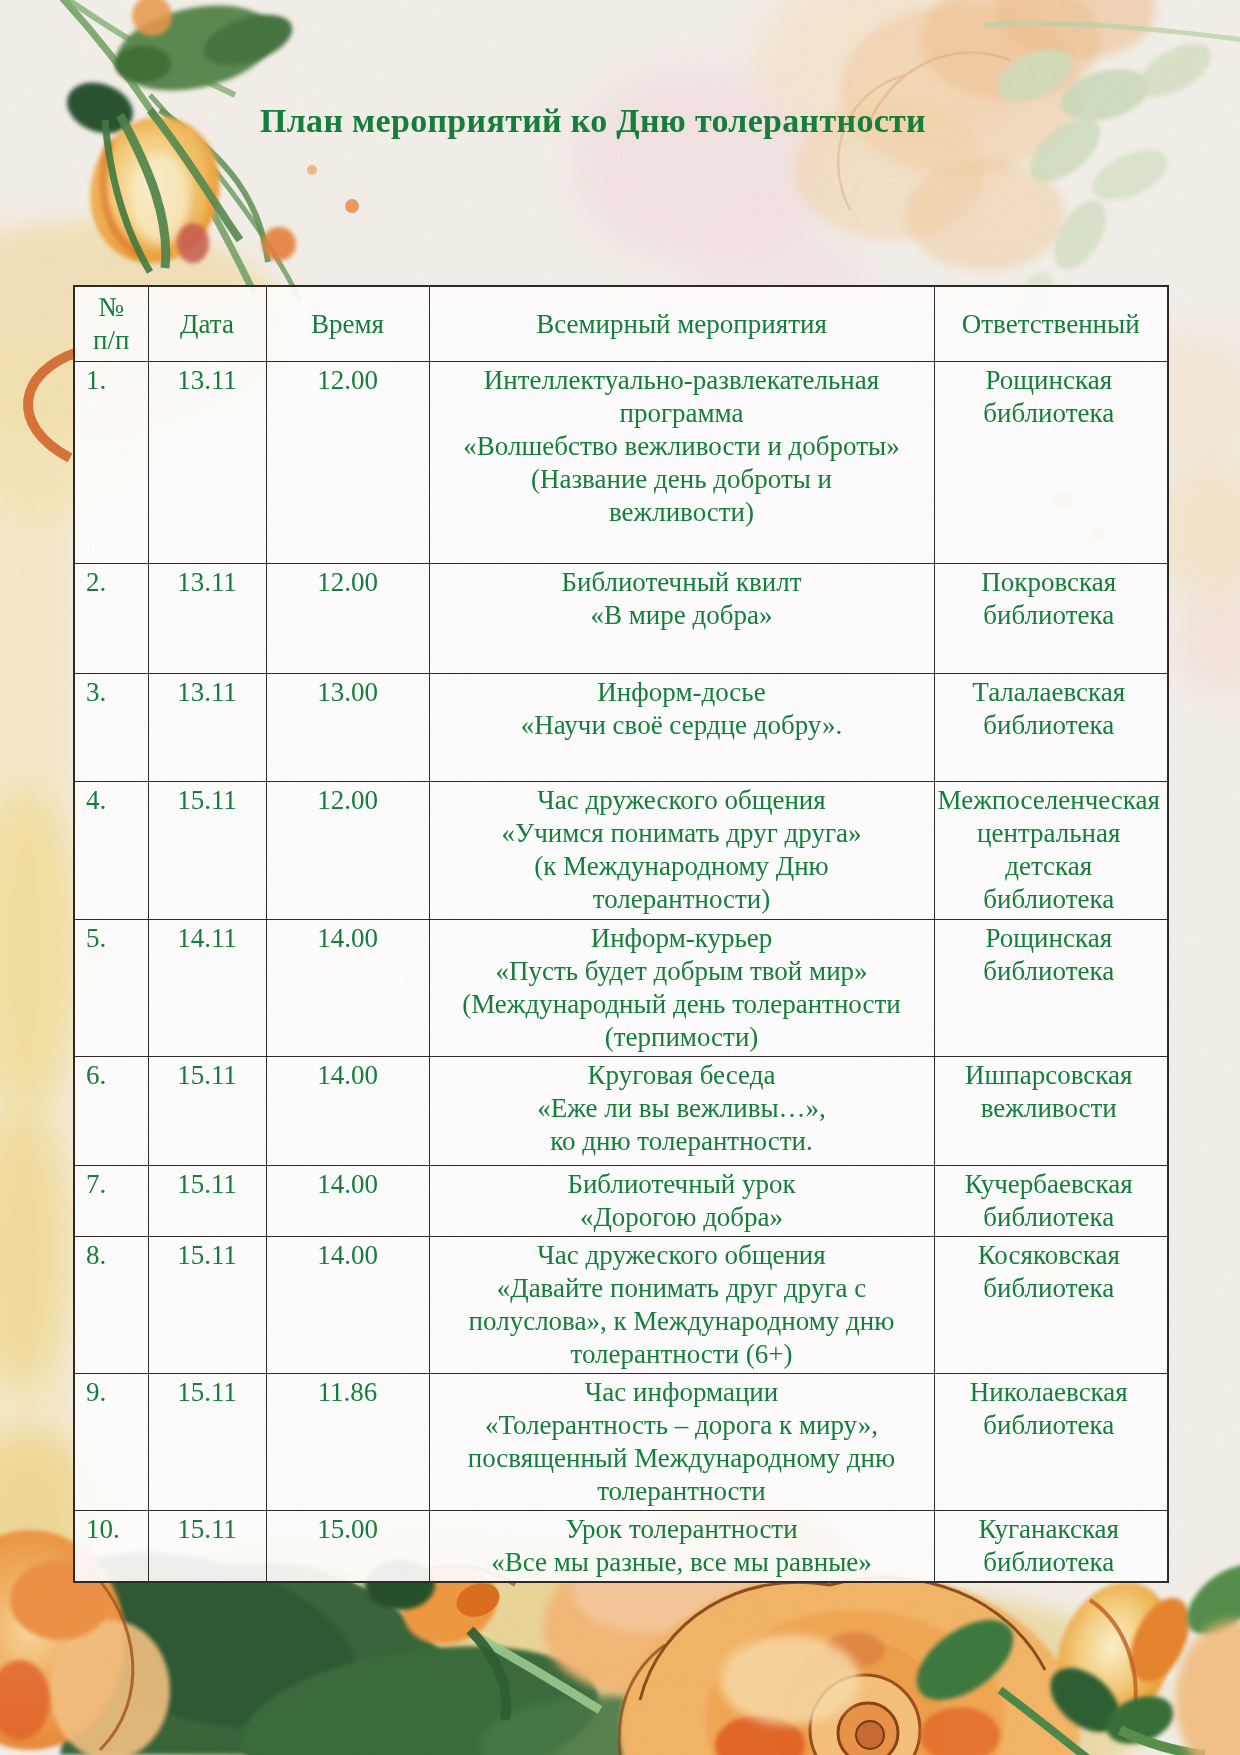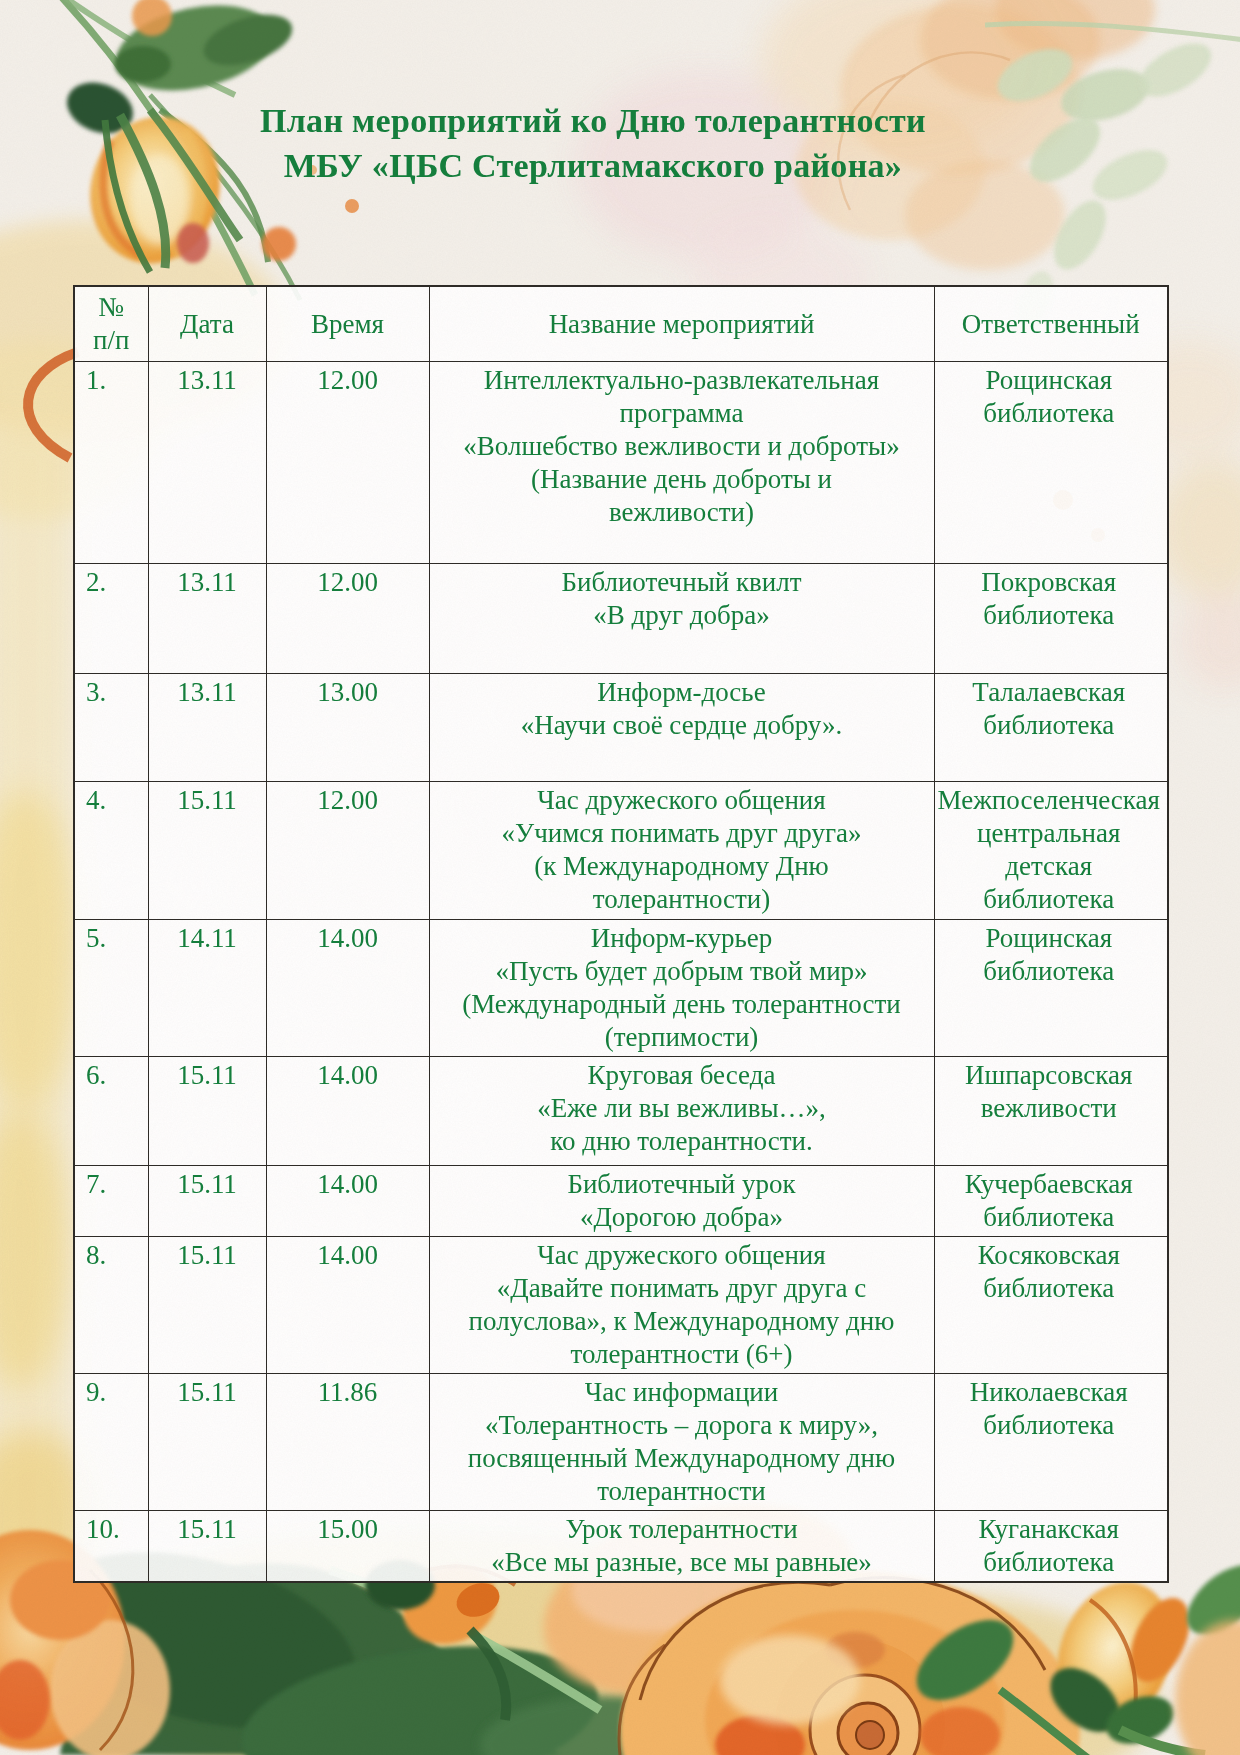--- a/index.html
+++ b/index.html
@@ -173,38 +173,37 @@
       <ellipse cx="1085" cy="1700" rx="40" ry="25" transform="rotate(40 1085 1700)" fill="#2e6030" filter="url(#b2)"></ellipse>
       <ellipse cx="1140" cy="1720" rx="35" ry="22" transform="rotate(-20 1140 1720)" fill="#387039" filter="url(#b2)"></ellipse>
       <path d="M 1120,1730 C 1150,1745 1180,1752 1205,1755" stroke="#58904e" stroke-width="10" fill="none"></path>
       <ellipse cx="1225" cy="1600" rx="45" ry="25" transform="rotate(-40 1225 1600)" fill="#57904e" filter="url(#b2)"></ellipse>
       <ellipse cx="1235" cy="1700" rx="60" ry="80" fill="#f3b873" opacity=".8" filter="url(#b5)"></ellipse>
     </g>
   </svg>
 
   <header class="title">
     <div>План мероприятий ко Дню толерантности</div>
-    <div>МБУ «ЦБС Стерлитамакского района»</div>
   </header>
 
   <table class="plan">
     <colgroup>
       <col style="width:74px">
         <col style="width:118px">
         <col style="width:163px">
       <col style="width:505px">
         <col style="width:234px">
     </colgroup>
     <thead>
       <tr>
         <th>№
 п/п</th>
         <th>Дата</th>
         <th>Время</th>
-        <th>Название мероприятий</th>
+        <th>Всемирный мероприятия</th>
         <th>Ответственный</th>
       </tr>
     </thead>
     <tbody>
         <tr>
       <td class="c-num">1.</td>
       <td class="c-date">13.11</td>
       <td class="c-time">12.00</td>
       <td class="c-event">Интеллектуально-развлекательная
 программа
@@ -212,21 +211,21 @@
 (Название день доброты и
 вежливости)</td>
       <td class="c-resp">Рощинская
 библиотека</td>
     </tr>
         <tr>
       <td class="c-num">2.</td>
       <td class="c-date">13.11</td>
       <td class="c-time">12.00</td>
       <td class="c-event">Библиотечный квилт
-«В друг добра»</td>
+«В мире добра»</td>
       <td class="c-resp">Покровская
 библиотека</td>
     </tr>
         <tr>
       <td class="c-num">3.</td>
       <td class="c-date">13.11</td>
       <td class="c-time">13.00</td>
       <td class="c-event">Информ-досье
 «Научи своё сердце добру».</td>
       <td class="c-resp">Талалаевская

